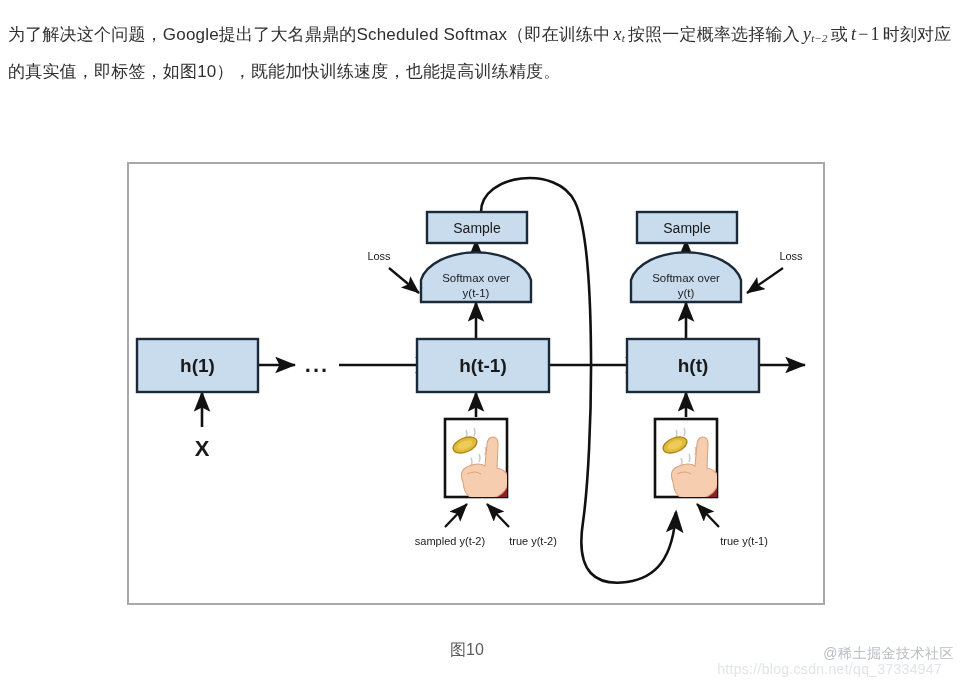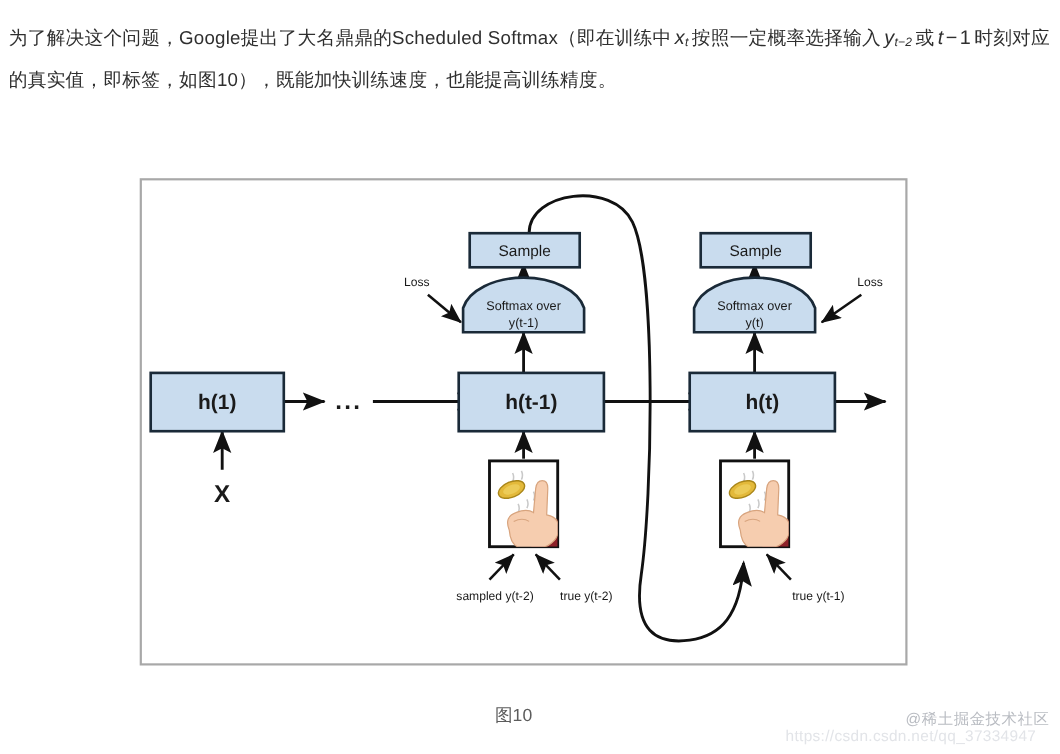--- a/index.html
+++ b/index.html
@@ -24,21 +24,21 @@
     width: 948px;
   }
   .para {
     font-size: 17px;
     line-height: 34px;
     color: #2f2f2f;
     letter-spacing: 0.2px;
     text-align: left;
   }
   .math {
-    font-family: Liberation Sans, sans-serif;
+    font-family: Liberation Serif, serif;
     font-style: italic;
     font-size: 18px;
     padding: 0 3px;
     white-space: nowrap;
   }
   .math sub {
     font-size: 11px;
     font-style: italic;
     vertical-align: -2px;
   }
@@ -294,13 +294,13 @@
       <text class="nd-label lbl-small" x="617" y="383" text-anchor="middle">true y(t-1)</text>
     </g>
   </svg>
 </div>
 
 <div class="caption">图10</div>
 
 <div class="watermark">
   <div class="wm-brand">@稀土掘金技术社区</div>
 </div>
-<div class="wm-url">https://csdn.csdn.net/qq_37334947</div>
+<div class="wm-url">https://blog.csdn.net/qq_37334947</div>
 
 </body></html>

